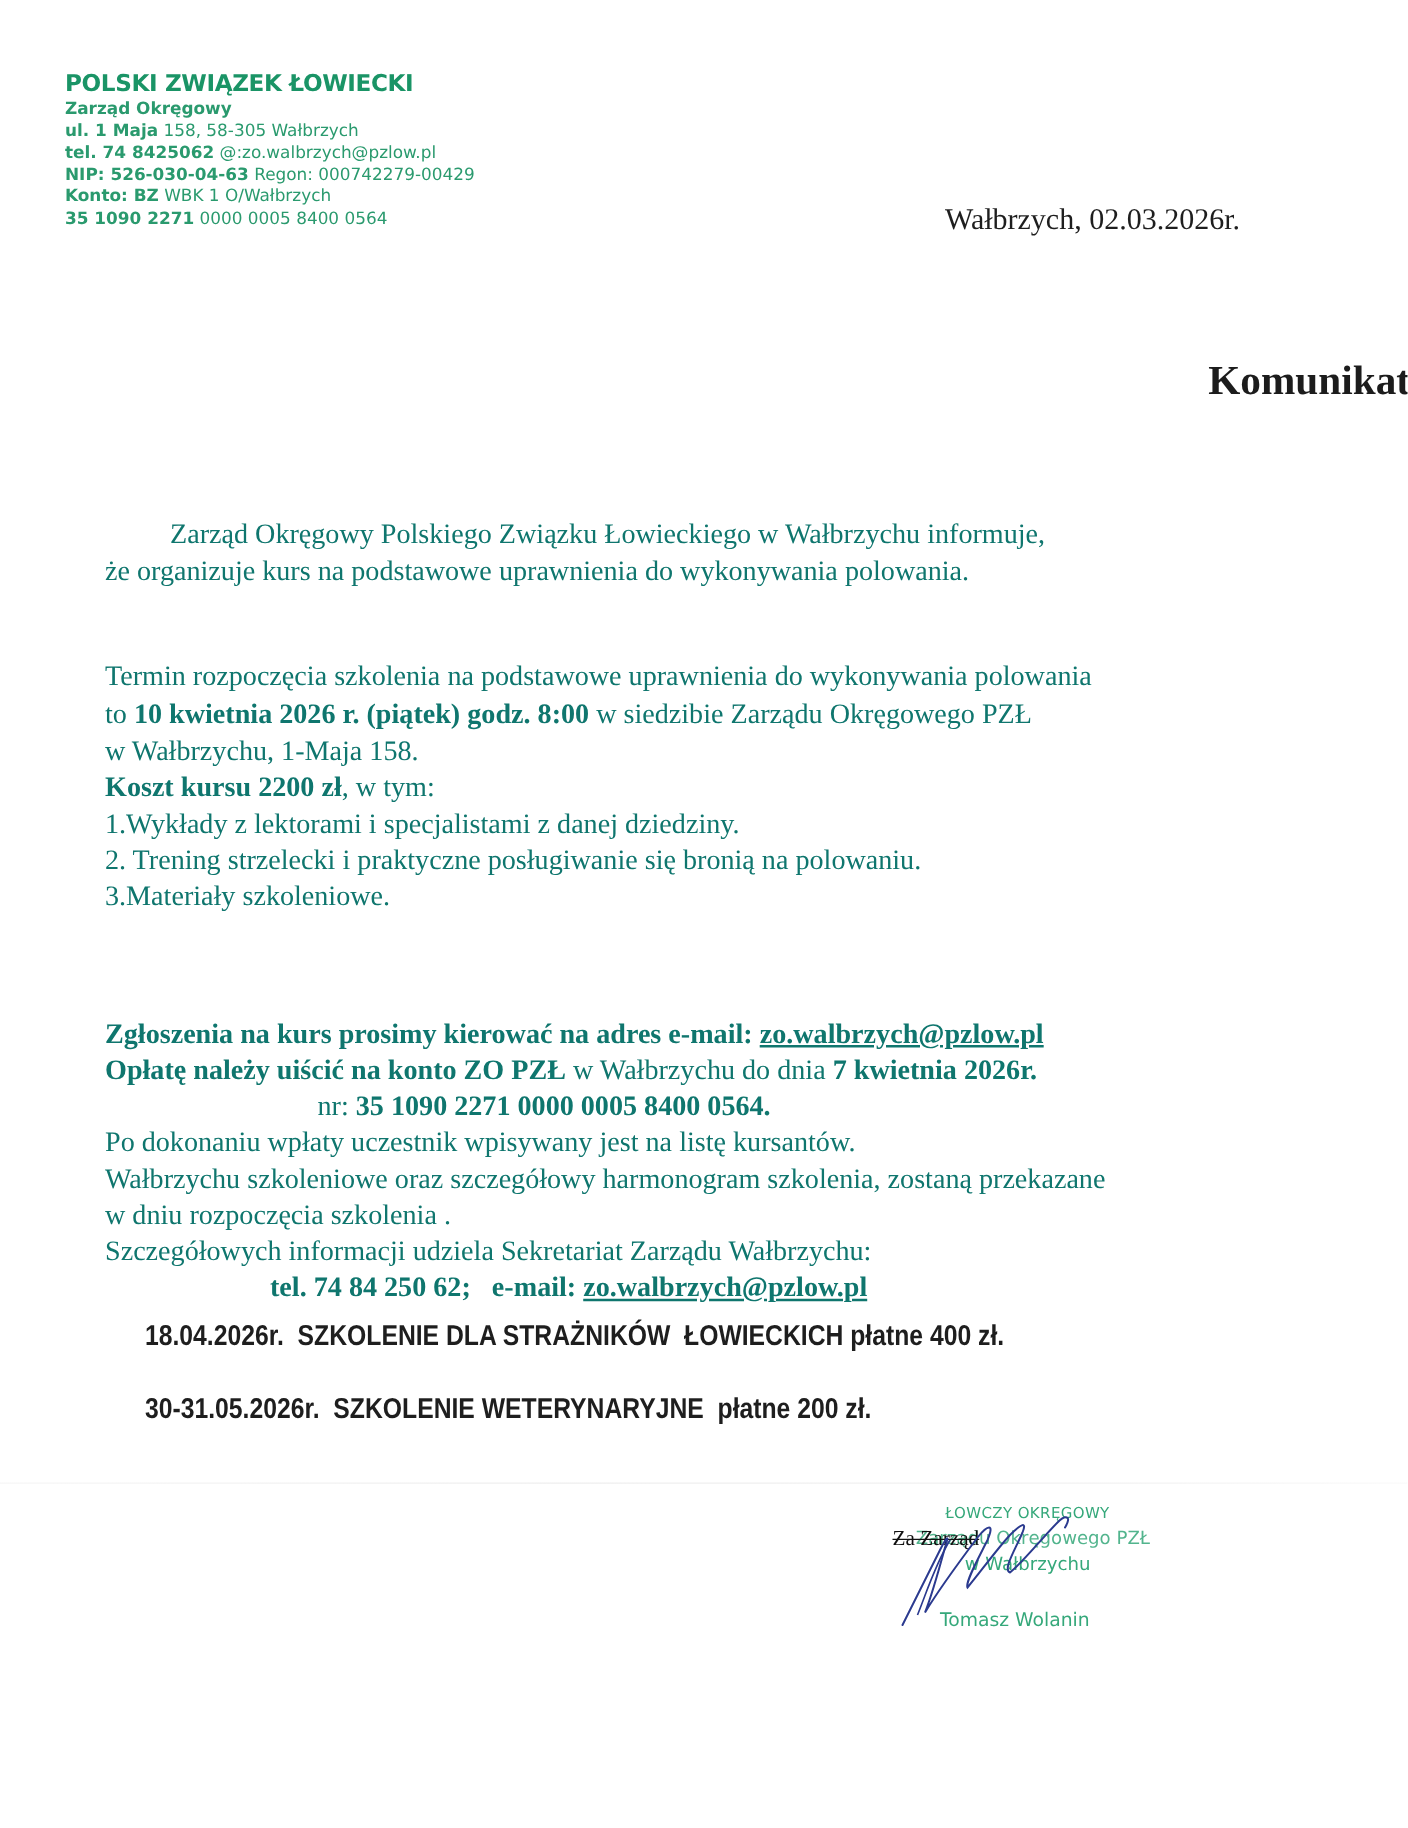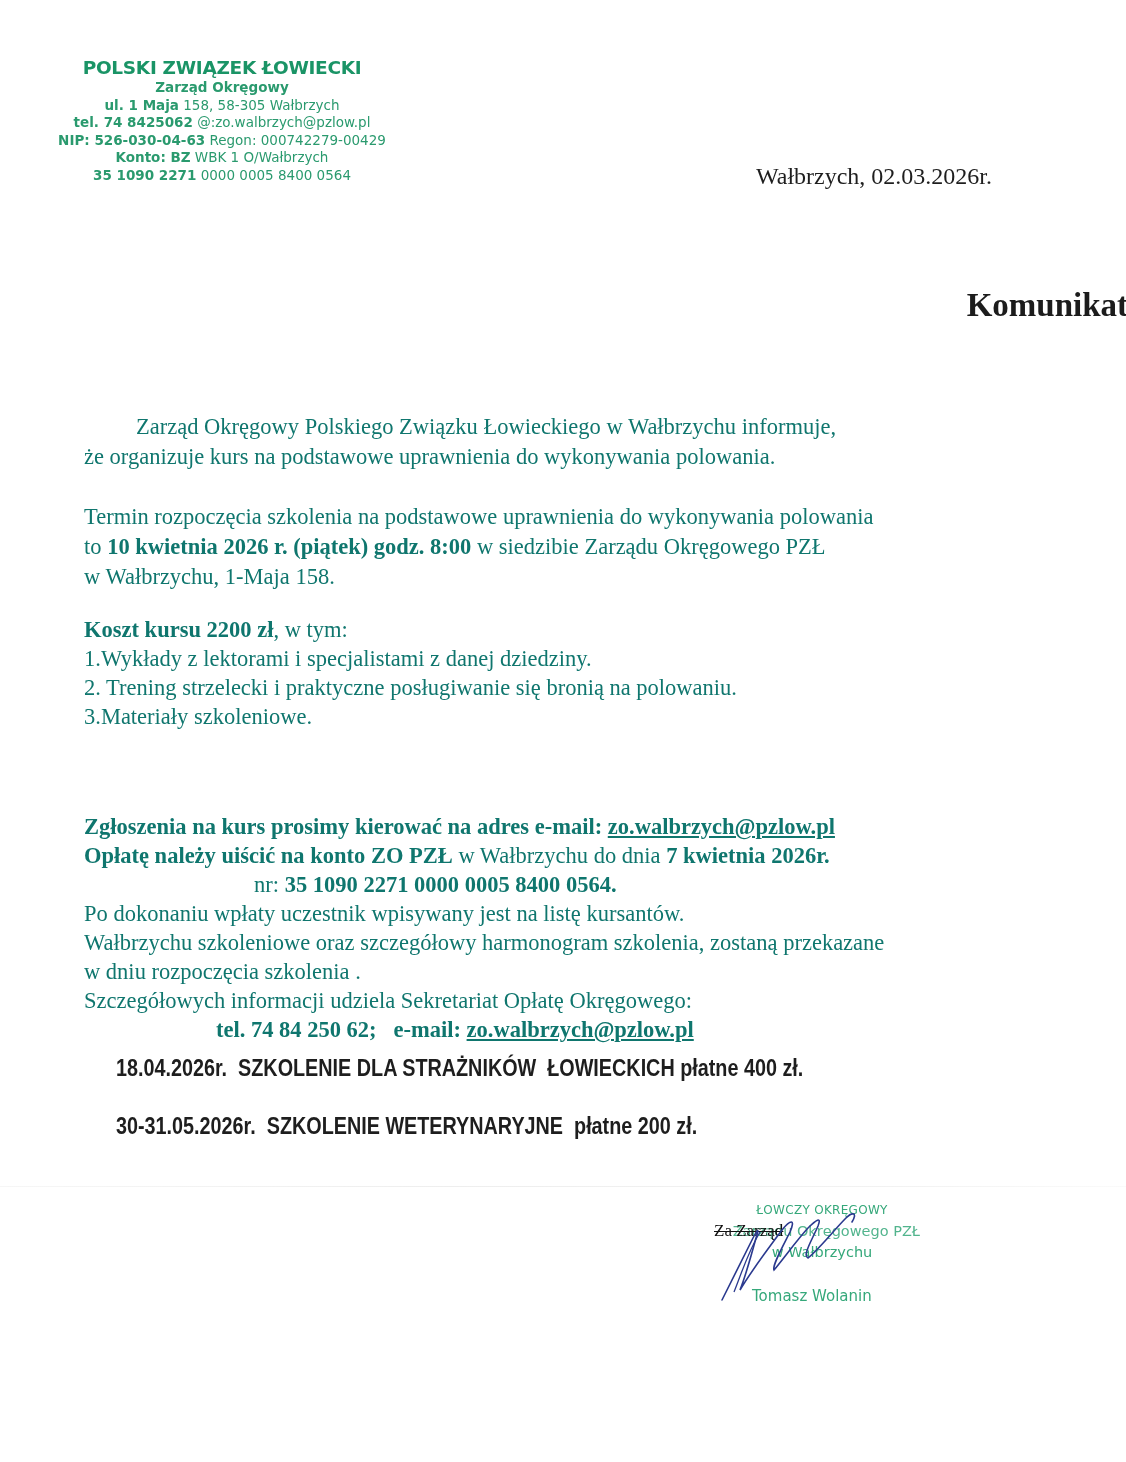--- a/index.html
+++ b/index.html
@@ -1,26 +1,26 @@
 <!DOCTYPE html>
 <html><head>
 <meta charset="utf-8">
 <style>
   html, body { margin: 0; padding: 0; background: #ffffff; }
   body { width: 1126px; height: 1462px; position: relative; overflow: hidden; color: #1c1c1c; font-family: "DejaVu Serif", serif; }
-  .letterhead { position: absolute; left: 52px; top: 57px; width: 340px; text-align: center; color: #2a9a6e; font-family: "DejaVu Sans", sans-serif; line-height: 17.5px; font-size: 13.5px; }
+  .letterhead { position: absolute; left: 52px; top: 57px; width: 340px; color: #2a9a6e; font-family: "DejaVu Sans", sans-serif; line-height: 17.5px; font-size: 13.5px; }
   .lh-org { font-size: 18.5px; font-weight: bold; color: #1a9466; line-height: 22px; letter-spacing: -0.3px; }
   .lh-sub { font-weight: bold; }
   .lh-line b { font-weight: bold; }
   .date { position: absolute; left: 756px; top: 163px; font-size: 24px; font-family: "Liberation Serif", serif; color: #1e1e1e; text-align: center; }
   .title { position: absolute; left: 0; width: 1112px; top: 287px; text-align: right; font-size: 33px; font-weight: bold; font-family: "Liberation Serif", serif; padding-left: 16px; }
   .para { position: absolute; left: 84px; font-family: "Liberation Serif", serif; font-size: 22.5px; line-height: 30px; color: #0f766e; white-space: nowrap; }
   .p1 { top: 412px; }
   .p1 .indent { padding-left: 52px; }
-  .p2 { top: 502px; font-family: Liberation Serif, serif; }
+  .p2 { top: 526px; font-family: Liberation Serif, serif; }
   .p3 { top: 615px; line-height: 29px; }
   .p4 { top: 764px; line-height: 29px; margin-top: 48px; }
   .p4 .center-nr { padding-left: 170px; }
   .p4 .center-tel { padding-left: 132px; }
   .p4 u { text-decoration: underline; text-underline-offset: 2px; }
   .trainings { position: absolute; left: 116px; font-family: "Liberation Sans", sans-serif; font-weight: bold; font-size: 23px; transform: scaleX(0.86); transform-origin: left top; white-space: nowrap; color: #1e1e1e; }
   .t1 { top: 1055px; }
   .t2 { top: 1113px; }
   .rule { position: absolute; left: 0; top: 1186px; width: 1126px; height: 1px; background: linear-gradient(90deg, #f6f6f6, #eeeeee 40%, #f2f2f2 80%, #fafafa); }
   .stamp { position: absolute; left: 712px; top: 1200px; width: 220px; color: #35a87a; font-family: "DejaVu Sans", sans-serif; font-size: 14.5px; line-height: 21px; }
@@ -66,21 +66,21 @@
   <div>3.Materiały szkoleniowe.</div>
 </div>
 
 <div class="para p4">
   <div><b>Zgłoszenia na kurs prosimy kierować na adres  e-mail: </b><b><u>zo.walbrzych@pzlow.pl</u></b></div>
   <div><b>Opłatę należy uiścić na konto ZO PZŁ</b><span> w Wałbrzychu do dnia </span><b>7 kwietnia 2026r.</b></div>
   <div class="center-nr"><span>nr: </span><b>35 1090 2271 0000 0005 8400 0564.</b></div>
   <div>Po dokonaniu wpłaty uczestnik wpisywany jest na listę kursantów.</div>
   <div>Wałbrzychu szkoleniowe oraz szczegółowy harmonogram szkolenia, zostaną przekazane</div>
   <div>w dniu rozpoczęcia szkolenia .</div>
-  <div>Szczegółowych informacji udziela Sekretariat Opłatę Okręgowego:</div>
+  <div>Szczegółowych informacji udziela Sekretariat Zarządu Wałbrzychu:</div>
   <div class="center-tel" style="white-space: pre;"><b>tel. 74 84 250 62;</b><b>   e-mail: </b><b><u>zo.walbrzych@pzlow.pl</u></b></div>
 </div>
 
 <div class="trainings t1" style="white-space: pre;"><span>18.04.2026r.</span><span>  SZKOLENIE DLA STRAŻNIKÓW  ŁOWIECKICH</span><span> płatne 400 zł.</span></div>
 <div class="trainings t2" style="white-space: pre;"><span>30-31.05.2026r.</span><span>  SZKOLENIE WETERYNARYJNE </span><span> płatne 200 zł.</span></div>
 
 <div class="rule"></div>
 
 <div class="stamp">
   <div class="stamp-title">ŁOWCZY OKRĘGOWY</div>

